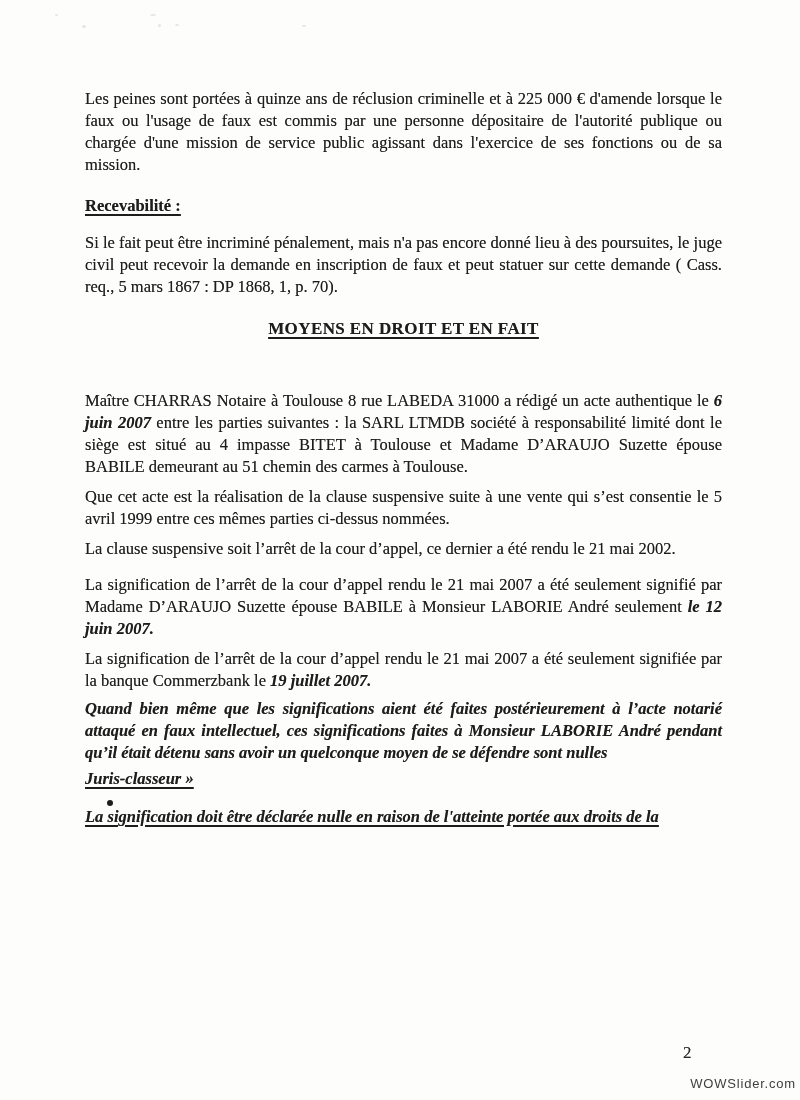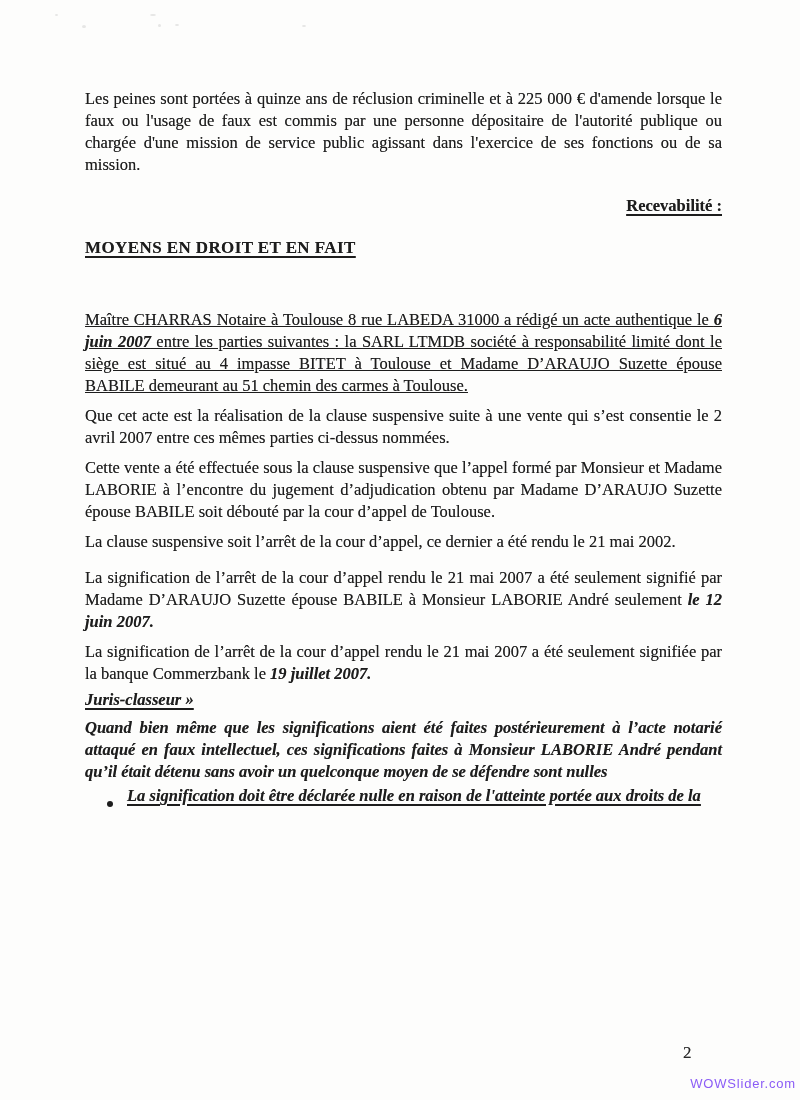--- a/index.html
+++ b/index.html
@@ -40,37 +40,38 @@
     text-decoration-thickness: 2px;
     text-underline-offset: 3px;
   }
   .underlined {
     text-decoration: underline;
     text-decoration-thickness: 1.5px;
     text-underline-offset: 3px;
   }
   
   .p-penalties        { margin-top: 88px; }
-  .h-recevabilite     { margin-top: 19px; text-align: right; }
+  .h-recevabilite     { margin-top: 19px; text-align: left; }
   .p-recevabilite     { margin-top: 15px; }
-  .h-moyens           { margin-top: 20px; text-align: left; letter-spacing: 0.4px; font-size: 17px; }
-  .p-notaire          { margin-top: 50px; text-decoration: underline; }
+  .h-moyens           { margin-top: 20px; text-align: center; letter-spacing: 0.4px; font-size: 17px; }
+  .p-notaire          { margin-top: 50px; }
   .p-acte             { margin-top: 8px; }
   .p-vente            { margin-top: 8px; }
   .p-article503       { margin-top: 8px; }
   .p-clause           { margin-top: 8px; }
   .p-signification1   { margin-top: 14px; }
   .p-signification2   { margin-top: 8px; }
   .p-constat          { margin-top: 8px; }
   .p-nulles           { margin-top: 6px; }
   .h-juris            { margin-top: 4px; text-align: left; }
   .bullet-row {
     margin-top: 2px;
     display: flex;
-    align-items: flex-end;
+    align-items: flex-start;
+    flex-direction: column;
   }
   .bullet-dot {
     flex: 0 0 auto;
     width: 6px;
     height: 6px;
     border-radius: 50%;
     background: #1d1d1d;
     margin: 8px 14px 0 22px;
   }
   .bullet-text {
@@ -84,21 +85,21 @@
     color: #2a2a2a;
     text-shadow: 0 0 0.5px rgba(20,20,20,0.5);
   }
   .watermark {
     position: absolute;
     right: 4px;
     bottom: 9px;
     font-family: "Liberation Sans", "DejaVu Sans", sans-serif;
     font-size: 13px;
     letter-spacing: 0.8px;
-    color: #8b5cf6;
+    color: #404040;
   }
   .scan-speck {
     position: absolute;
     background: rgba(90,90,90,0.14);
     border-radius: 50%;
   }
 </style>
 </head>
 <body>
 
@@ -110,40 +111,40 @@
   <div class="scan-speck" style="left:158px; top:24px; width:3px; height:3px;"></div>
   <div class="scan-speck" style="left:175px; top:24px; width:4px; height:2px;"></div>
   <div class="scan-speck" style="left:302px; top:25px; width:4px; height:2px;"></div>
 
   <div class="content">
 
     <p class="para p-penalties">Les peines sont portées à quinze ans de réclusion criminelle et à 225 000 € d'amende lorsque le faux ou l'usage de faux est commis par une personne dépositaire de l'autorité publique ou chargée d'une mission de service public agissant dans l'exercice de ses fonctions ou de sa mission.</p>
 
     <p class="para h-recevabilite"><span class="heading-underline">Recevabilité :</span></p>
 
+    <p class="para p-recevabilite">Si le fait peut être incriminé pénalement, mais n'a pas encore donné lieu à des poursuites, le juge civil peut recevoir la demande en inscription de faux et peut statuer sur cette demande ( Cass. req., 5 mars 1867 : DP 1868, 1, p. 70).</p>
 
     <p class="para h-moyens"><span class="heading-underline">MOYENS EN DROIT ET EN FAIT</span></p>
 
     <p class="para p-notaire"><span>Maître CHARRAS Notaire à Toulouse 8 rue LABEDA 31000 a rédigé un acte authentique le </span><span class="bold-italic">6 juin 2007</span><span> entre les parties suivantes : la SARL LTMDB société à responsabilité limité dont le siège est situé au 4 impasse BITET à Toulouse et Madame D’ARAUJO Suzette épouse BABILE demeurant au 51 chemin des carmes à Toulouse.</span></p>
 
-    <p class="para p-acte">Que cet acte est la réalisation de la clause suspensive suite à une vente qui s’est consentie le 2 avril 2007 entre ces mêmes parties ci-dessus nommées.</p>
+    <p class="para p-acte">Que cet acte est la réalisation de la clause suspensive suite à une vente qui s’est consentie le 5 avril 1999 entre ces mêmes parties ci-dessus nommées.</p>
 
-    <p class="para p-vente">Cette vente a été effectuée sous la clause suspensive que l’appel formé par Monsieur et Madame LABORIE à l’encontre du jugement d’adjudication obtenu par Madame D’ARAUJO Suzette épouse BABILE soit débouté par la cour d’appel de Toulouse.</p>
 
 
     <p class="para p-clause">La clause suspensive soit l’arrêt de la cour d’appel, ce dernier a été rendu le 21 mai 2002.</p>
 
     <p class="para p-signification1"><span>La signification de l’arrêt de la cour d’appel rendu le 21 mai 2007 a été seulement signifié par Madame D’ARAUJO Suzette épouse BABILE  à Monsieur LABORIE André seulement </span><span class="bold-italic">le 12 juin 2007.</span></p>
 
     <p class="para p-signification2"><span>La signification de l’arrêt de la cour d’appel rendu le 21 mai 2007 a été seulement signifiée par la banque Commerzbank le </span><span class="bold-italic">19 juillet 2007.</span></p>
 
 
+    <p class="para p-nulles bold-italic">Quand bien même que les significations aient été faites postérieurement à l’acte notarié attaqué en faux intellectuel, ces significations faites à Monsieur LABORIE André pendant qu’il était détenu sans avoir un quelconque moyen de se défendre sont nulles</p>
+
     <p class="para h-juris bold-italic"><span class="underlined">Juris-classeur »</span></p>
-
-    <p class="para p-nulles bold-italic">Quand bien même que les significations aient été faites postérieurement à l’acte notarié attaqué en faux intellectuel, ces significations faites à Monsieur LABORIE André pendant qu’il était détenu sans avoir un quelconque moyen de se défendre sont nulles</p>
 
     <div class="bullet-row">
       <span class="bullet-dot"></span>
       <p class="para bullet-text bold-italic"><span class="underlined">La signification doit être déclarée nulle en raison de l'atteinte portée aux droits de la</span></p>
     </div>
 
   </div>
 
   <div class="page-number">2</div>
 

